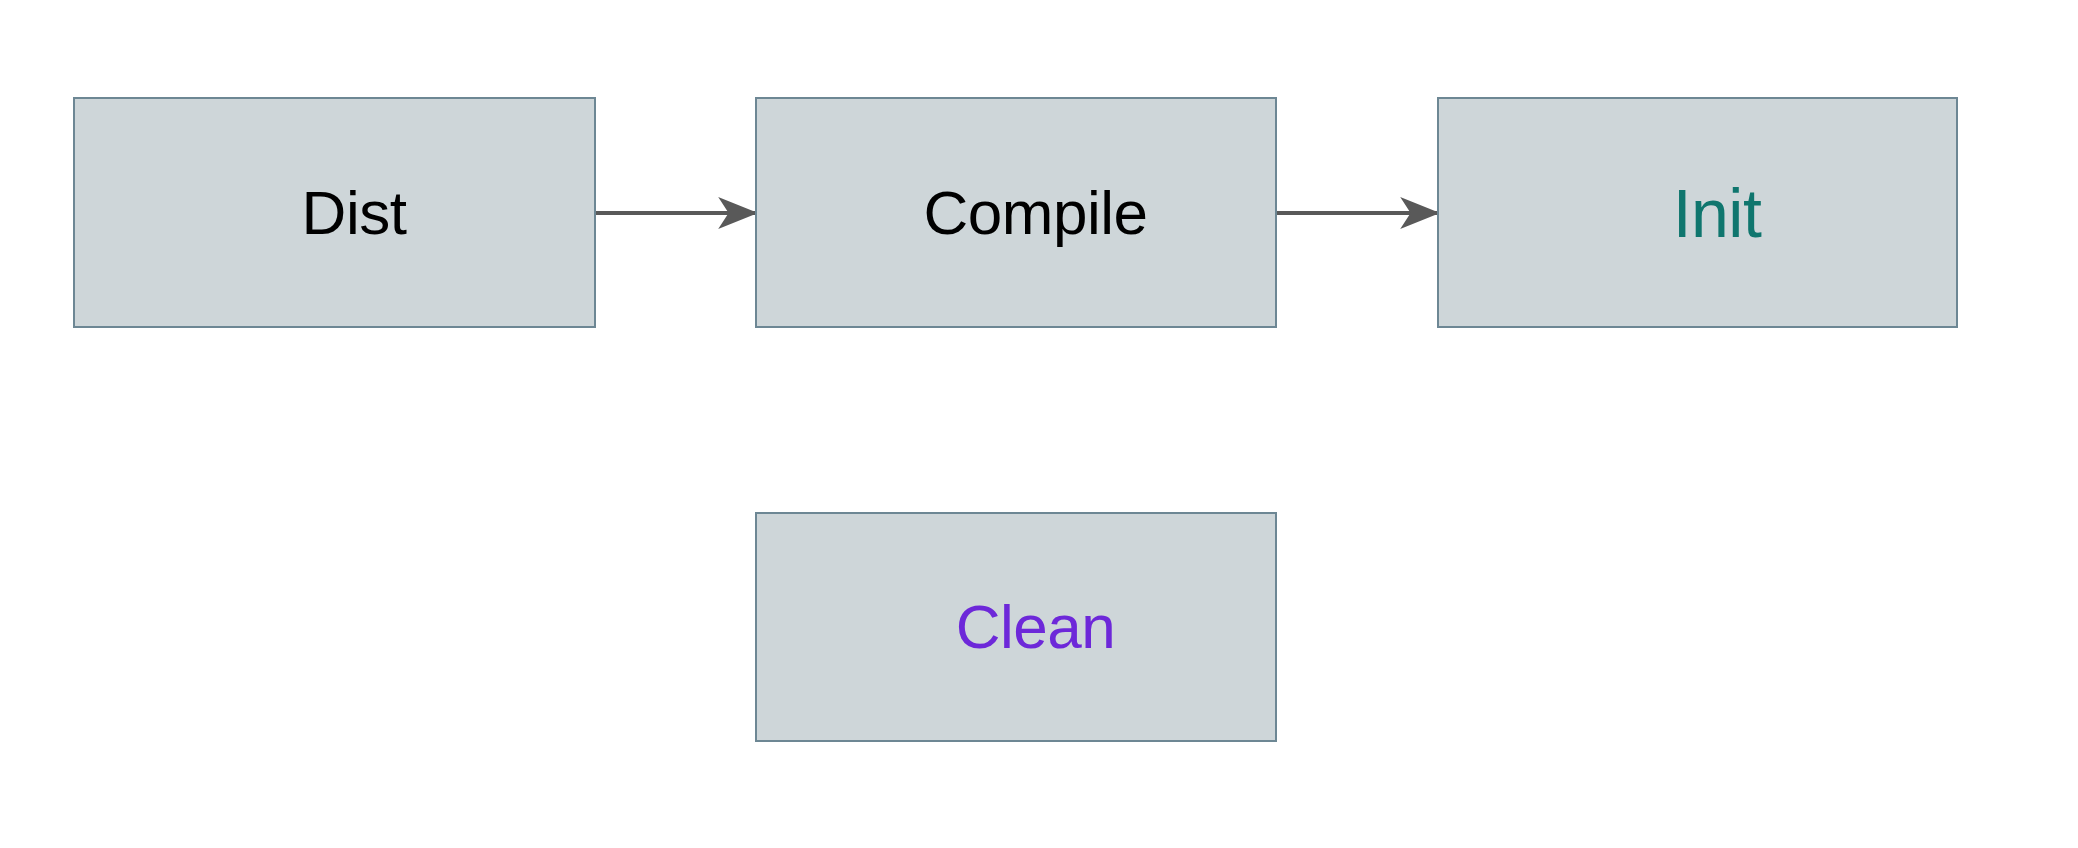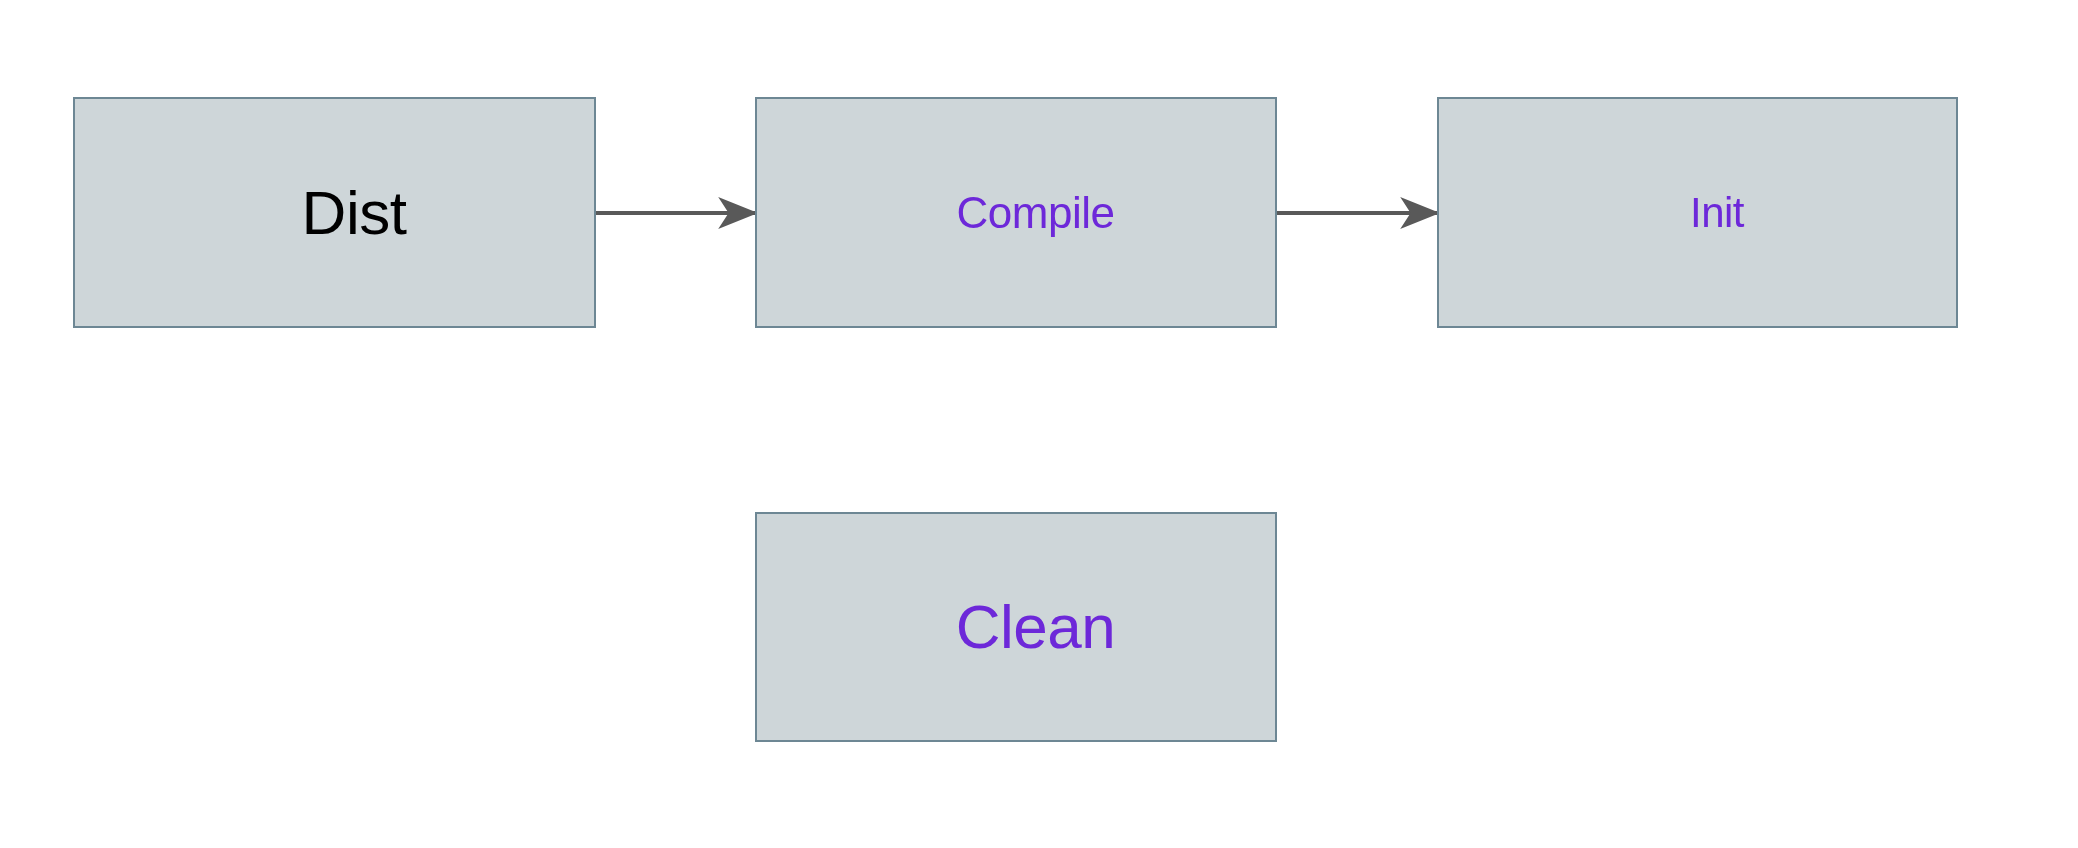--- a/index.html
+++ b/index.html
@@ -64,25 +64,25 @@
         <line x1="596" y1="213" x2="755" y2="213" stroke="#595959" stroke-width="4" marker-end="url(#arrowhead)"></line>
         <line x1="1277" y1="213" x2="1437" y2="213" stroke="#595959" stroke-width="4" marker-end="url(#arrowhead)"></line>
       </g>
   </svg>
 
   <div class="node" id="node-dist" style="left: 73px; top: 97px; width: 523px; height: 231px; background: rgb(206, 214, 217); border: 2px solid rgb(109, 135, 148);">
     <span class="node-label" style="color: rgb(0, 0, 0); font-size: 62px;">Dist</span>
   </div>
 
   <div class="node" id="node-compile" style="left: 755px; top: 97px; width: 522px; height: 231px; background: rgb(206, 214, 217); border: 2px solid rgb(109, 135, 148);">
-    <span class="node-label" style="color: #6d28d9; font-size: 44px;">Compile</span>
+    <span class="node-label" style="color: #000000; font-size: 62px;">Compile</span>
   </div>
 
   <div class="node" id="node-init" style="left: 1437px; top: 97px; width: 521px; height: 231px; background: rgb(206, 214, 217); border: 2px solid rgb(109, 135, 148);">
-    <span class="node-label" style="color: #6d28d9; font-size: 42px;">Init</span>
+    <span class="node-label" style="color: #0f766e; font-size: 68px;">Init</span>
   </div>
 
   <div class="node" id="node-clean" style="left: 755px; top: 512px; width: 522px; height: 230px; background: rgb(206, 214, 217); border: 2px solid rgb(109, 135, 148);">
     <span class="node-label" style="color: #6d28d9; font-size: 62px;">Clean</span>
   </div>
 
   <div id="edge-hits">
       <div class="edge-hit" style="left: 596px; top: 198px; width: 159px;"></div>
       <div class="edge-hit" style="left: 1277px; top: 198px; width: 160px;"></div>
     </div>

